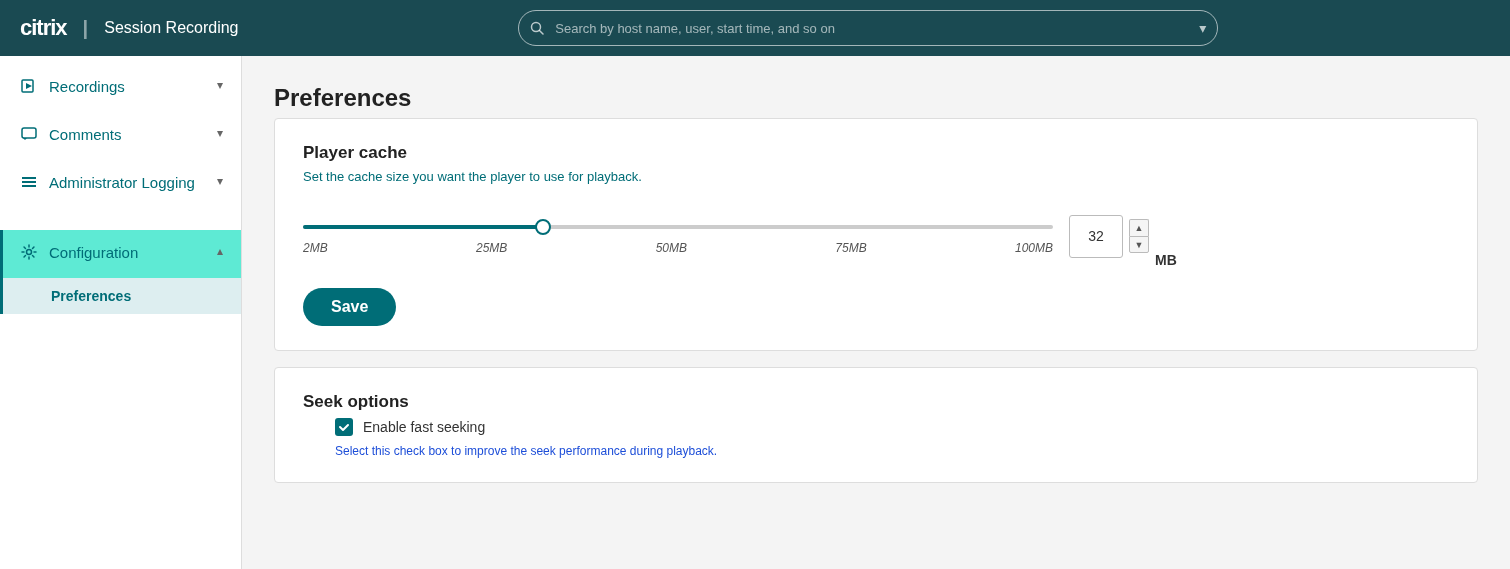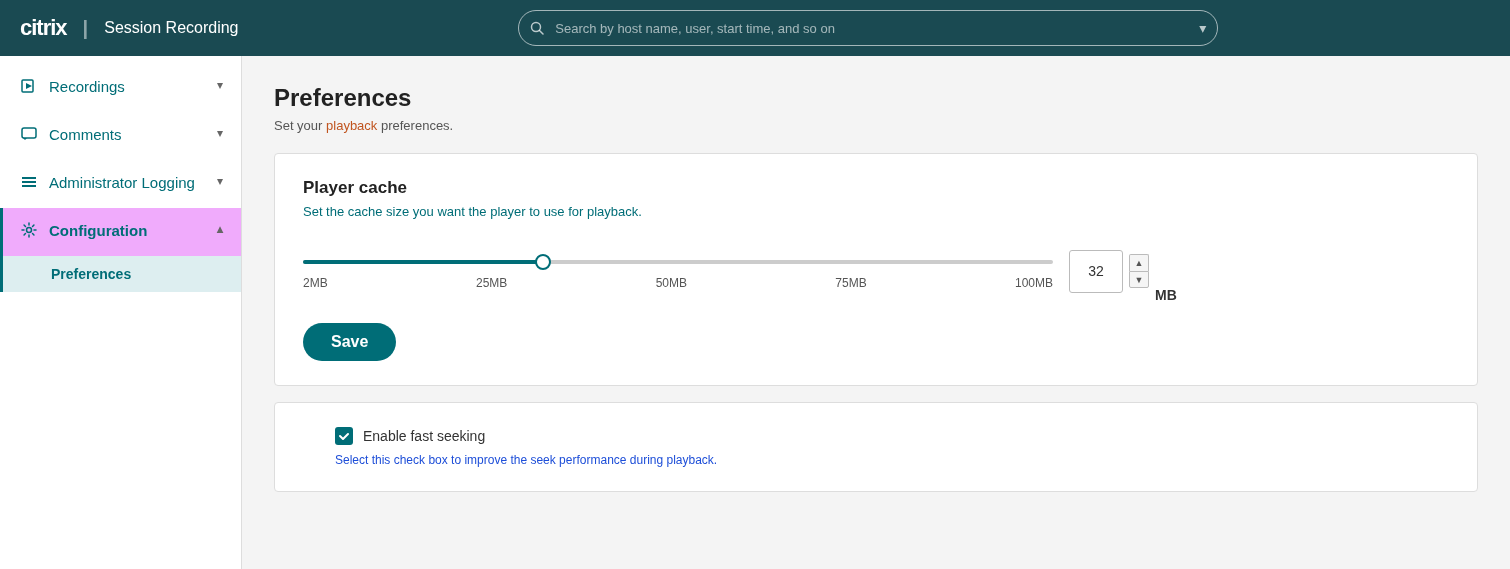--- a/index.html
+++ b/index.html
@@ -95,24 +95,25 @@
       display: flex;
       align-items: flex-start;
       padding: 14px 18px;
       cursor: pointer;
       color: #006d77;
       font-size: 15px;
       gap: 12px;
       border-left: 3px solid transparent;
     }
     .sidebar-item.active {
-      background: #f0abfc;
+      background: #5eead4;
       border-left: 3px solid #006d77;
       color: #006d77;
-      font-weight: 700;
+      font-weight: 400;
+      margin-top: 22px;
     }
     .sidebar-item-icon {
       font-size: 16px;
       color: #006d77;
       flex-shrink: 0;
     }
     .sidebar-item-label { flex: 1; }
     .sidebar-item-chevron { font-size: 12px; color: #666; }
     .sidebar-subitem {
       padding: 10px 18px 10px 48px;
@@ -211,20 +212,21 @@
       left: calc(32% - 8px);
       top: 50%;
       transform: translateY(-50%);
       cursor: pointer;
     }
     .slider-labels {
       display: flex;
       justify-content: space-between;
       font-size: 12px;
       color: #555;
+      font-style: italic;
     }
     .slider-input-wrap {
       display: flex;
       align-items: center;
       gap: 6px;
     }
     .slider-number-input {
       width: 54px;
       height: 43px;
       border: 1px solid #bbb;
@@ -369,23 +371,20 @@
 
     <div class="sidebar-subitem active">
       <span>Preferences</span>
     </div>
 
   </nav>
 
   <main class="main">
 
     <h1 class="page-title">Preferences</h1>
-    <p class="page-subtitle">
-      <span>Set your </span><span class="highlight">playback</span><span> preferences.</span>
-    </p>
 
     <div class="card">
       <div class="card-title">Player cache</div>
       <div class="card-description">Set the cache size you want the player to use for playback.</div>
 
       <div class="slider-section">
         <div class="slider-container">
           <div class="slider-track-wrap">
             <div class="slider-track-bg">
               <div class="slider-track-fill"></div>
@@ -408,20 +407,21 @@
             <button class="spinner-btn">▼</button>
           </div>
           <span class="unit-label">MB</span>
         </div>
       </div>
 
       <button class="save-btn">Save</button>
     </div>
 
     <div class="card seek-card">
+      <div class="card-title">Seek options</div>
 
       <div class="checkbox-row">
         <div class="checkbox-custom">
           <svg viewBox="0 0 12 12" fill="none">
             <path d="M2 6l3 3 5-5" stroke="white" stroke-width="2" stroke-linecap="round" stroke-linejoin="round"></path>
           </svg>
         </div>
         <span class="checkbox-label">Enable fast seeking</span>
       </div>
       <div class="seek-helper">Select this check box to improve the seek performance during playback.</div>

